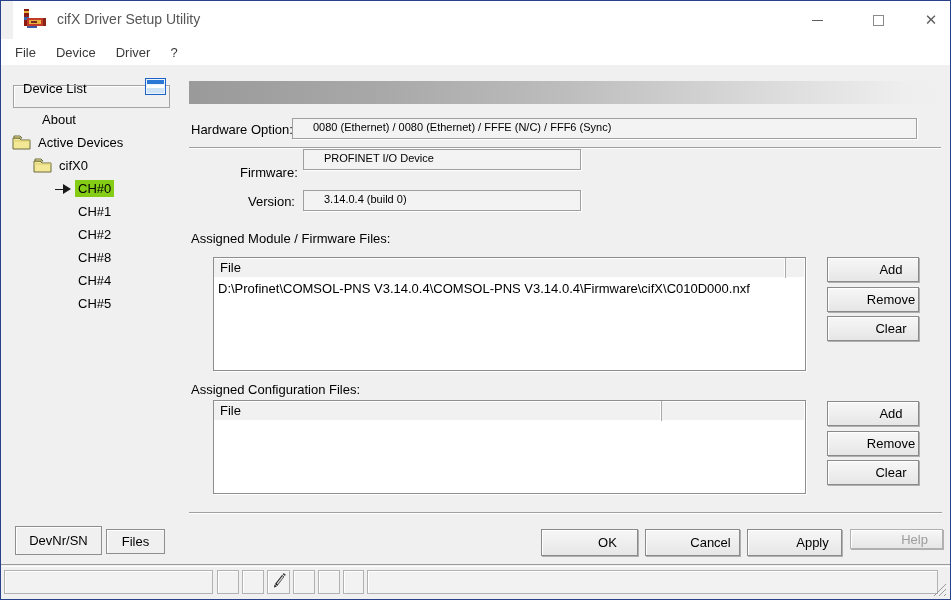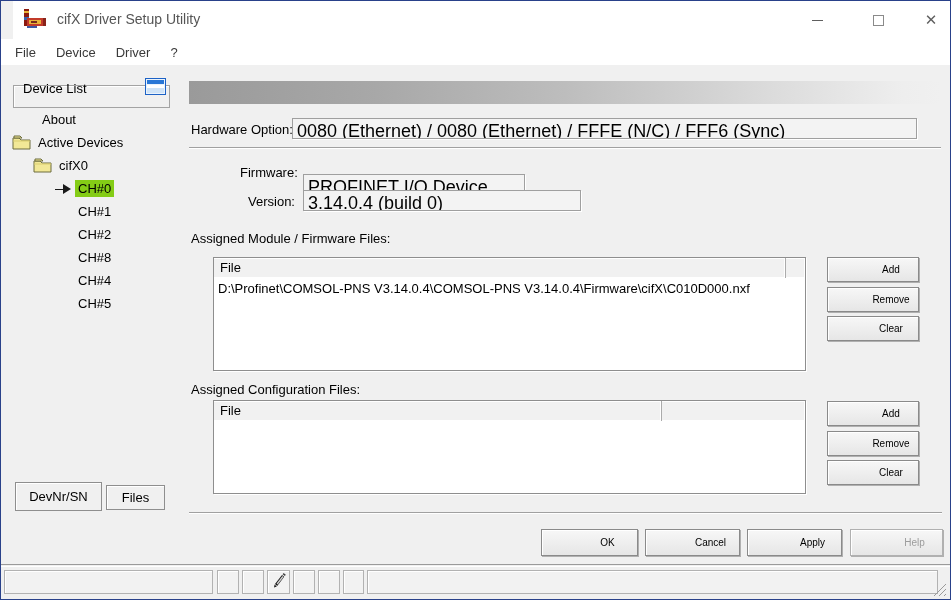--- a/index.html
+++ b/index.html
@@ -19,35 +19,35 @@
   .menu-item{font-size:13px;color:#3a3a3a;padding:3px 10px;}
   
   .devlist-header{position:absolute;left:12px;top:84px;width:157px;height:23px;background:#f0f0f0;
     border:1px solid #a3a3a3;box-shadow:inset 1px 1px 0 #fff;display:flex;align-items:center;padding:0 3px 16px 9px;}
   .devlist-header span.lbl{font-size:13px;color:#000;flex:1;}
   .tree-row{position:absolute;left:0;width:180px;height:22px;}
   .tree-icon{position:absolute;top:2px;width:20px;height:16px;}
   .tree-label{position:absolute;top:2px;font-size:13px;color:#000;white-space:nowrap;padding:1px 3px;}
   .tree-label.sel{background:#84cc16;}
   .tab-btn{position:absolute;background:#f0f0f0;border:1px solid #8e8e8e;box-shadow:inset 1px 1px 0 #fff;
-    font-size:13px;display:flex;align-items:center;justify-content:center;color:#000;}
+    font-size:13px;display:flex;align-items:center;justify-content:center;color:#000;margin-top:44px;}
   
   .banner{position:absolute;left:188px;top:80px;width:752px;height:23px;
     background:linear-gradient(to right,#9a9a9a,#a8a8a8 25%,#bdbdbd 50%,#dcdcdc 78%,#eeeeee 95%,#f0f0f0);}
   .fieldlabel{position:absolute;font-size:13px;color:#000;white-space:nowrap;}
   .field{position:absolute;background:#f3f3f3;border:1px solid #9f9f9f;box-shadow:1px 1px 0 #fff;
-    font-size:18px;color:#000;padding:2px 4px;white-space:nowrap;overflow:hidden;}
+    font-size:11px;color:#000;padding:2px 20px;white-space:nowrap;overflow:hidden;}
   .etched{position:absolute;height:2px;border-top:1px solid #a0a0a0;border-bottom:1px solid #ffffff;}
   .listview{position:absolute;background:#fff;border:1px solid #8e8e8e;box-shadow:1px 1px 0 #fff;overflow:hidden;}
   .lv-header{position:absolute;left:0;top:0;right:0;height:20px;background:#f1f1f1;border-bottom:1px solid #ababab;}
   .lv-col{position:absolute;top:0;height:20px;font-size:13px;color:#000;padding:2px 6px;
     border-right:1px solid #ababab;box-shadow:inset -1px 0 0 #fff, inset 0 -1px 0 #fff, inset 0 1px 0 #fff;}
   .lv-row{position:absolute;left:0;right:0;top:21px;font-size:13px;color:#000;padding:2px 4px;white-space:nowrap;}
   .pushbtn{position:absolute;background:linear-gradient(#f7f7f7,#e6e6e6);border:1px solid #8a8a8a;
-    box-shadow:inset 1px 1px 0 #ffffff,1px 1px 0 #b0b0b0;font-size:10px;color:#000;
+    box-shadow:inset 1px 1px 0 #ffffff,1px 1px 0 #b0b0b0;font-size:13px;color:#000;
     display:flex;align-items:center;justify-content:center;padding-left:36px;}
   .pushbtn.disabled{color:#9c9c9c;border-color:#b0b0b0;}
   
   .status-sep{position:absolute;left:0;right:0;top:563px;height:3px;border-top:1px solid #9a9a9a;border-bottom:1px solid #ffffff;}
   .statusbar{position:absolute;left:0;top:566px;width:100%;height:33px;background:#f0f0f0;}
   .status-panel{position:absolute;top:3px;height:24px;border:1px solid #b2b2b2;box-shadow:inset 1px 1px 0 #fff;background:#f2f2f2;
     display:flex;align-items:center;justify-content:center;}
   .resize-grip{position:absolute;right:3px;bottom:3px;width:14px;height:14px;}
 </style>
 </head>
@@ -150,21 +150,21 @@
   <div class="tab-btn" style="left:105px;top:484px;width:59px;height:25px">Files</div>
 
   <div class="banner"></div>
 
   <span class="fieldlabel" style="left:190px;top:121px">Hardware Option:</span>
   <div class="field" style="left:291px;top:117px;width:625px;height:21px">0080 (Ethernet) / 0080 (Ethernet) / FFFE (N/C) / FFF6 (Sync)</div>
 
   <div class="etched" style="left:188px;top:146px;width:752px"></div>
 
   <span class="fieldlabel" style="left:239px;top:164px">Firmware:</span>
-  <div class="field" style="left:302px;top:173px;width:222px;height:21px">PROFINET I/O Device</div>
+  <div class="field" style="left:302px;top:148px;width:278px;height:21px">PROFINET I/O Device</div>
 
   <span class="fieldlabel" style="left:247px;top:193px">Version:</span>
   <div class="field" style="left:302px;top:189px;width:278px;height:21px">3.14.0.4 (build 0)</div>
 
   <span class="fieldlabel" style="left:190px;top:230px">Assigned Module / Firmware Files:</span>
   <div class="listview" style="left:212px;top:256px;width:593px;height:114px">
     <div class="lv-header">
       <div class="lv-col" style="left:0;width:572px">File</div>
       <div class="lv-col" style="left:572px;right:0;border-right:none"></div>
     </div>
@@ -183,21 +183,21 @@
   </div>
   <div class="pushbtn" style="left:826px;top:400px;width:92px;height:25px">Add</div>
   <div class="pushbtn" style="left:826px;top:430px;width:92px;height:25px">Remove</div>
   <div class="pushbtn" style="left:826px;top:459px;width:92px;height:25px">Clear</div>
 
   <div class="etched" style="left:188px;top:511px;width:753px"></div>
 
   <div class="pushbtn" style="left:540px;top:528px;width:97px;height:27px">OK</div>
   <div class="pushbtn" style="left:644px;top:528px;width:95px;height:27px">Cancel</div>
   <div class="pushbtn" style="left:746px;top:528px;width:95px;height:27px">Apply</div>
-  <div class="pushbtn disabled" style="left:849px;top:528px;width:93px;height:27px">Help</div>
+  <div class="pushbtn disabled" style="left:849px;top:528px;width:93px;height:20px">Help</div>
 
   <div class="status-sep"></div>
   <div class="statusbar">
     <div class="status-panel" style="left:3px;width:209px"></div>
     <div class="status-panel" style="left:216px;width:22px"></div>
     <div class="status-panel" style="left:241px;width:22px"></div>
     <div class="status-panel" style="left:266px;width:23px">
       <span>
         <svg width="15" height="17" viewBox="0 0 15 17">
           <path d="M4 12 L11 3 l2.2 1.8 L6.2 14 z" fill="#1a1a1a"></path>

